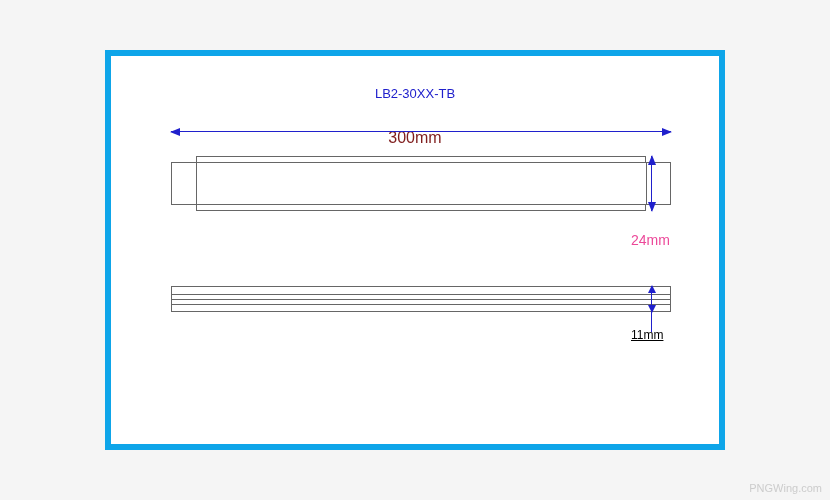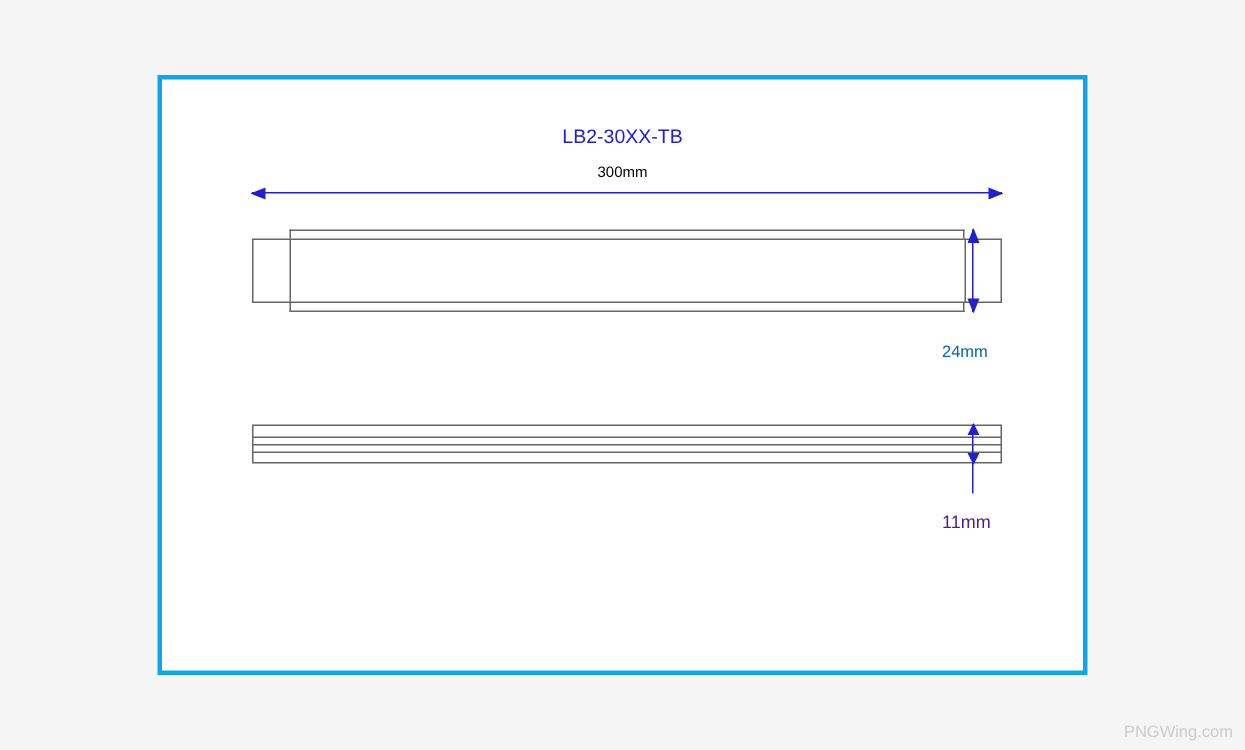--- a/index.html
+++ b/index.html
@@ -10,38 +10,38 @@
       position: relative;
       font-family: Arial, sans-serif;
     }
     .drawing-area {
       position: absolute;
       left: 105px;
       top: 50px;
       width: 620px;
       height: 400px;
       background: #ffffff;
-      border: 3px solid #0ea5e9;
+      border: 6px solid #0ea5e9;
     }
     .part-label {
       position: absolute;
       left: 50%;
       transform: translateX(-50%);
       top: 30px;
       font-size: 13px;
       color: #2020cc;
       font-family: Arial, sans-serif;
     }
     .dim-width-label {
       position: absolute;
       left: 50%;
       transform: translateX(-50%);
-      top: 57px;
-      font-size: 10px;
-      color: #000000;
+      top: 73px;
+      font-size: 16px;
+      color: #7f1d1d;
     }
     .dim-width-line {
       position: absolute;
       top: 75px;
       left: 60px;
       width: 500px;
       height: 0;
       border-top: 0.5px solid #2020cc;
     }
     .arrow-left, .arrow-right, .arrow-up, .arrow-down {
@@ -132,22 +132,22 @@
       left: -4px;
       bottom: -1px;
       border-left: 4px solid transparent;
       border-right: 4px solid transparent;
       border-top: 10px solid #2020cc;
     }
     .dim-height1-label {
       position: absolute;
       left: 520px;
       top: 176px;
-      font-size: 11px;
-      color: #0369a1;
+      font-size: 14px;
+      color: #ec4899;
     }
     .top-view {
       position: absolute;
       top: 230px;
       left: 60px;
       width: 500px;
       height: 26px;
     }
     .top-outer {
       position: absolute;
@@ -208,23 +208,24 @@
       position: absolute;
       left: 480px;
       top: 26px;
       width: 0;
       height: 20px;
       border-left: 0.5px solid #2020cc;
     }
     .dim-height2-label {
       position: absolute;
       left: 520px;
-      top: 288px;
+      top: 272px;
       font-size: 12px;
-      color: #4c1d95;
+      color: #000000;
+      text-decoration: underline;
     }
     .watermark {
       position: absolute;
       right: 8px;
       bottom: 6px;
       font-size: 11px;
       color: #ccc;
     }
   </style>
 </head>

